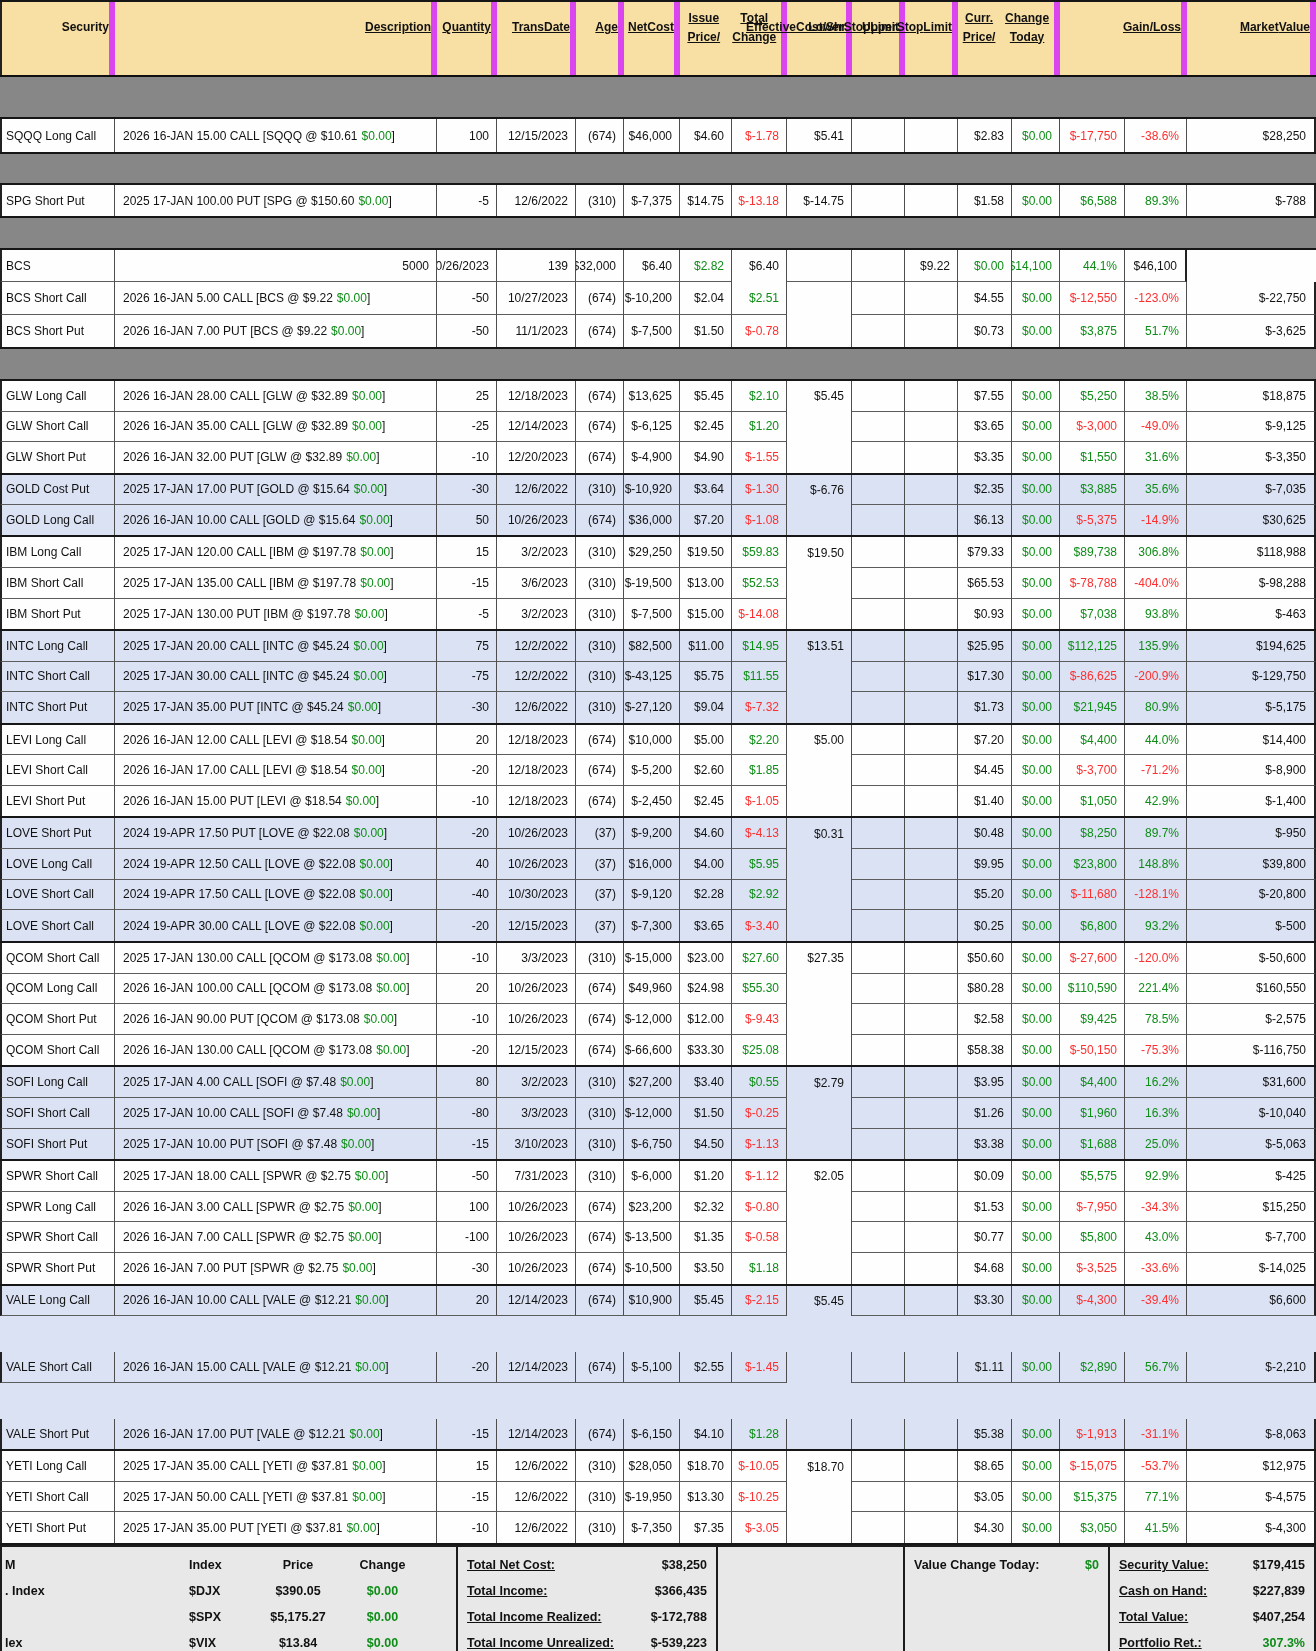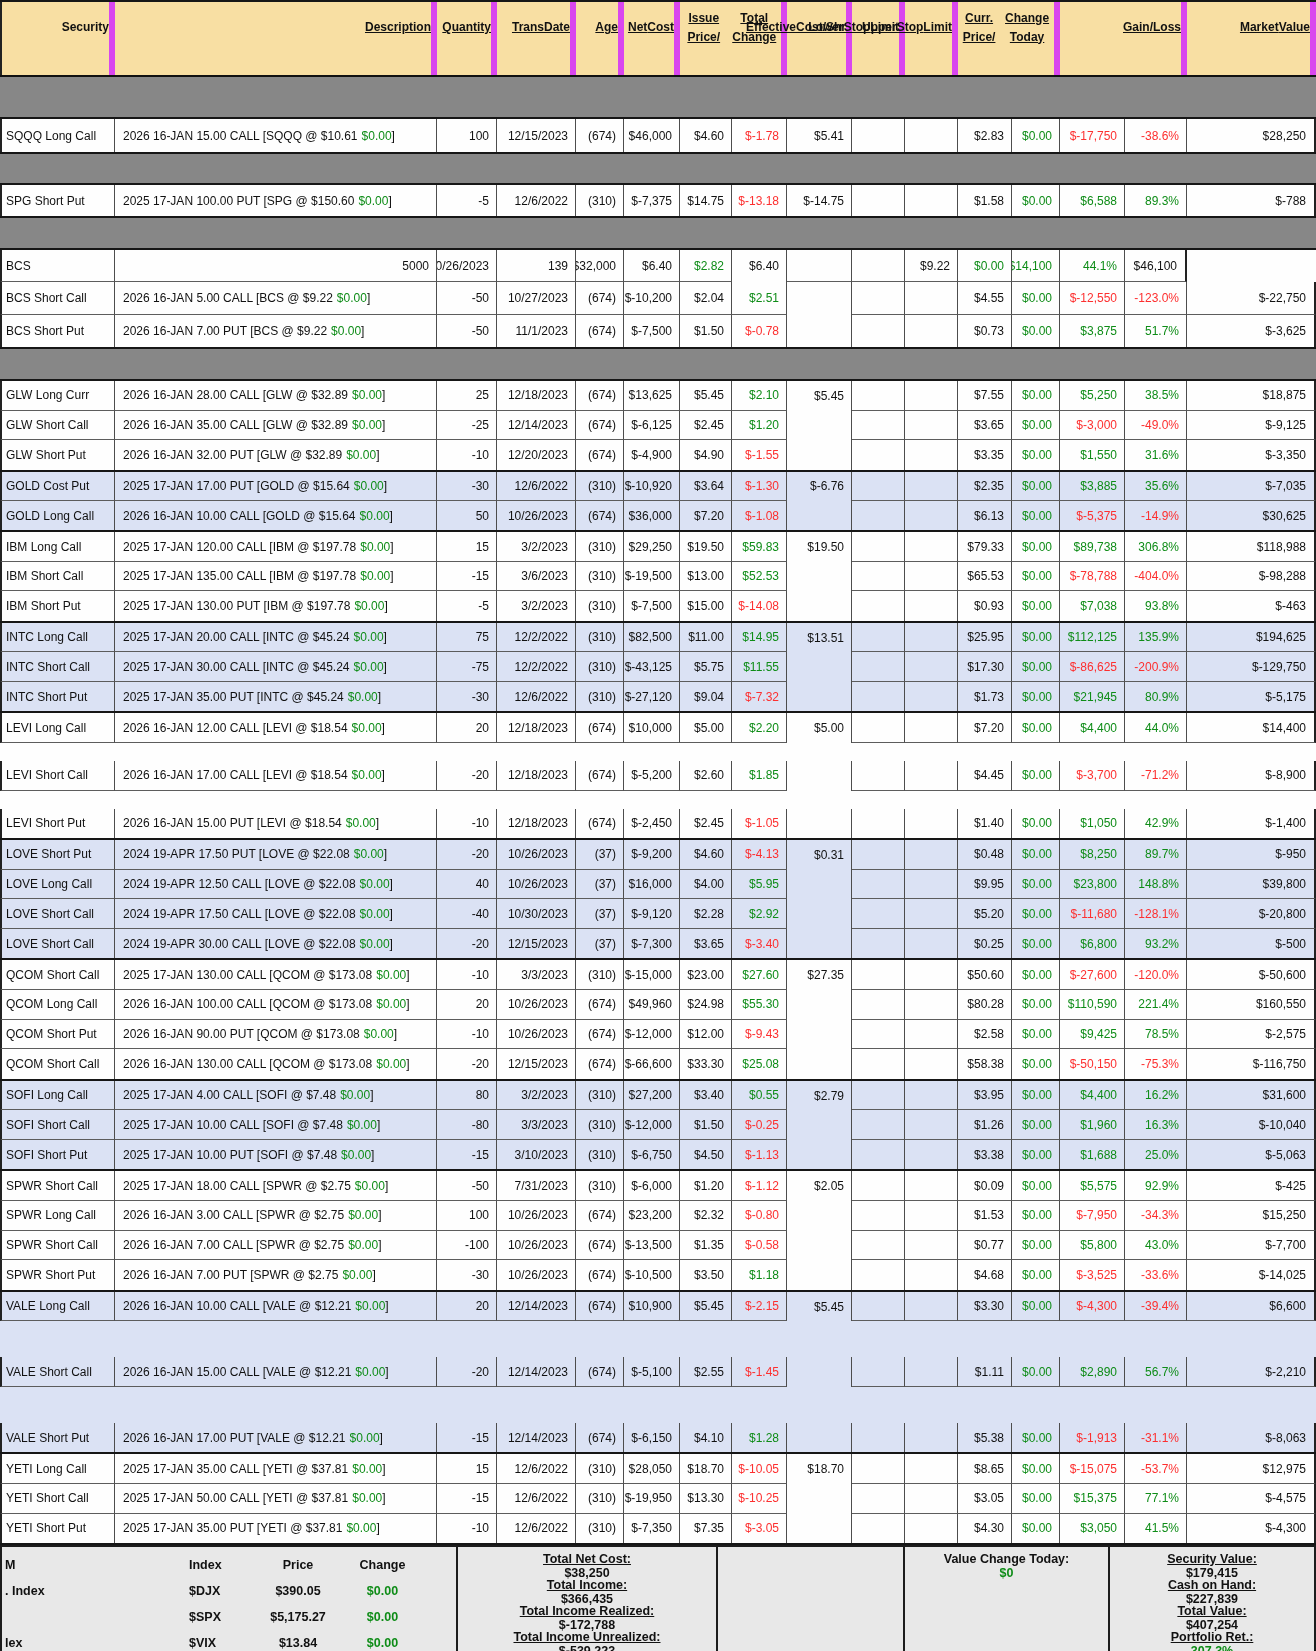--- a/index.html
+++ b/index.html
@@ -62,21 +62,21 @@
   .fbox{position:absolute;top:0;bottom:0;box-sizing:border-box;border:2px solid #1c1c1c;background:var(--ftbg,#E8E8E8);padding-top:5px;}
   #fb-idx{left:0;width:458px;}
   #fb-totals{left:456px;width:262px;}
   #fb-spacer{left:716px;width:189px;}
   #fb-vchg{left:903px;width:207px;}
   #fb-summary{left:1108px;width:208px;}
   .idx-row{display:grid;grid-template-columns:184px 62px 94px 75px;height:26px;align-items:center;padding-left:3px;}
   .idx-row .c3,.idx-row .c4{text-align:center;}
   .idx-row.head .c3,.idx-row.head .c4{text-align:center;}
   .idx-row .c4.green{color:var(--green,#0E8C17);}
-  .frow{display:flex;justify-content:space-between;align-items:center;height:26px;padding:0 9px 0 9px;flex-direction:column;}
+  .frow{display:flex;justify-content:space-between;align-items:center;height:26px;padding:0 9px 0 9px;}
   .flabel{text-decoration:underline;}
   .flabel.nou{text-decoration:none;}
 </style>
 </head>
 <body>
 
 <div class="sheet" style="--hdrbg: #F8DFA3; --rowalt: #DBE2F4; --grayband: #878787; --ftbg: #E8E8E8; --green: #0E8C17; --red: #FD2F2F;">
   <div id="hdr">
       <div class="hcell nou">
         <span>Security</span>
@@ -246,21 +246,21 @@
           <div class="cell num pos">$3,875</div>
           <div class="cell num pos">51.7%</div>
           <div class="cell num">$-3,625</div>
         </div>
       </div>
     </div>
   <div class="gap g4"></div>
   <div class="tsec" id="sec-main">
       <div class="group bg-white" style="flex-grow: 3;">
         <div class="row">
-          <div class="cell sec">GLW Long Curr</div>
+          <div class="cell sec">GLW Long Call</div>
           <div class="cell desc">
             <span>2026 16-JAN 28.00 CALL [GLW @ $32.89</span>
             <span class="green chg">$0.00</span>
             <span>]</span>
           </div>
           <div class="cell num">25</div>
           <div class="cell num">12/18/2023</div>
           <div class="cell num">(674)</div>
           <div class="cell num">$13,625</div>
           <div class="cell num">$5.45</div>
@@ -494,21 +494,21 @@
           <div class="cell num eff"></div>
           <div class="cell"></div>
           <div class="cell"></div>
           <div class="cell num">$1.73</div>
           <div class="cell num pos">$0.00</div>
           <div class="cell num pos">$21,945</div>
           <div class="cell num pos">80.9%</div>
           <div class="cell num">$-5,175</div>
         </div>
       </div>
-      <div class="group bg-white" style="flex-grow: 3; gap: 18px;">
+      <div class="group bg-white" style="flex-grow: 3;">
         <div class="row">
           <div class="cell sec">LEVI Long Call</div>
           <div class="cell desc">
             <span>2026 16-JAN 12.00 CALL [LEVI @ $18.54</span>
             <span class="green chg">$0.00</span>
             <span>]</span>
           </div>
           <div class="cell num">20</div>
           <div class="cell num">12/18/2023</div>
           <div class="cell num">(674)</div>

